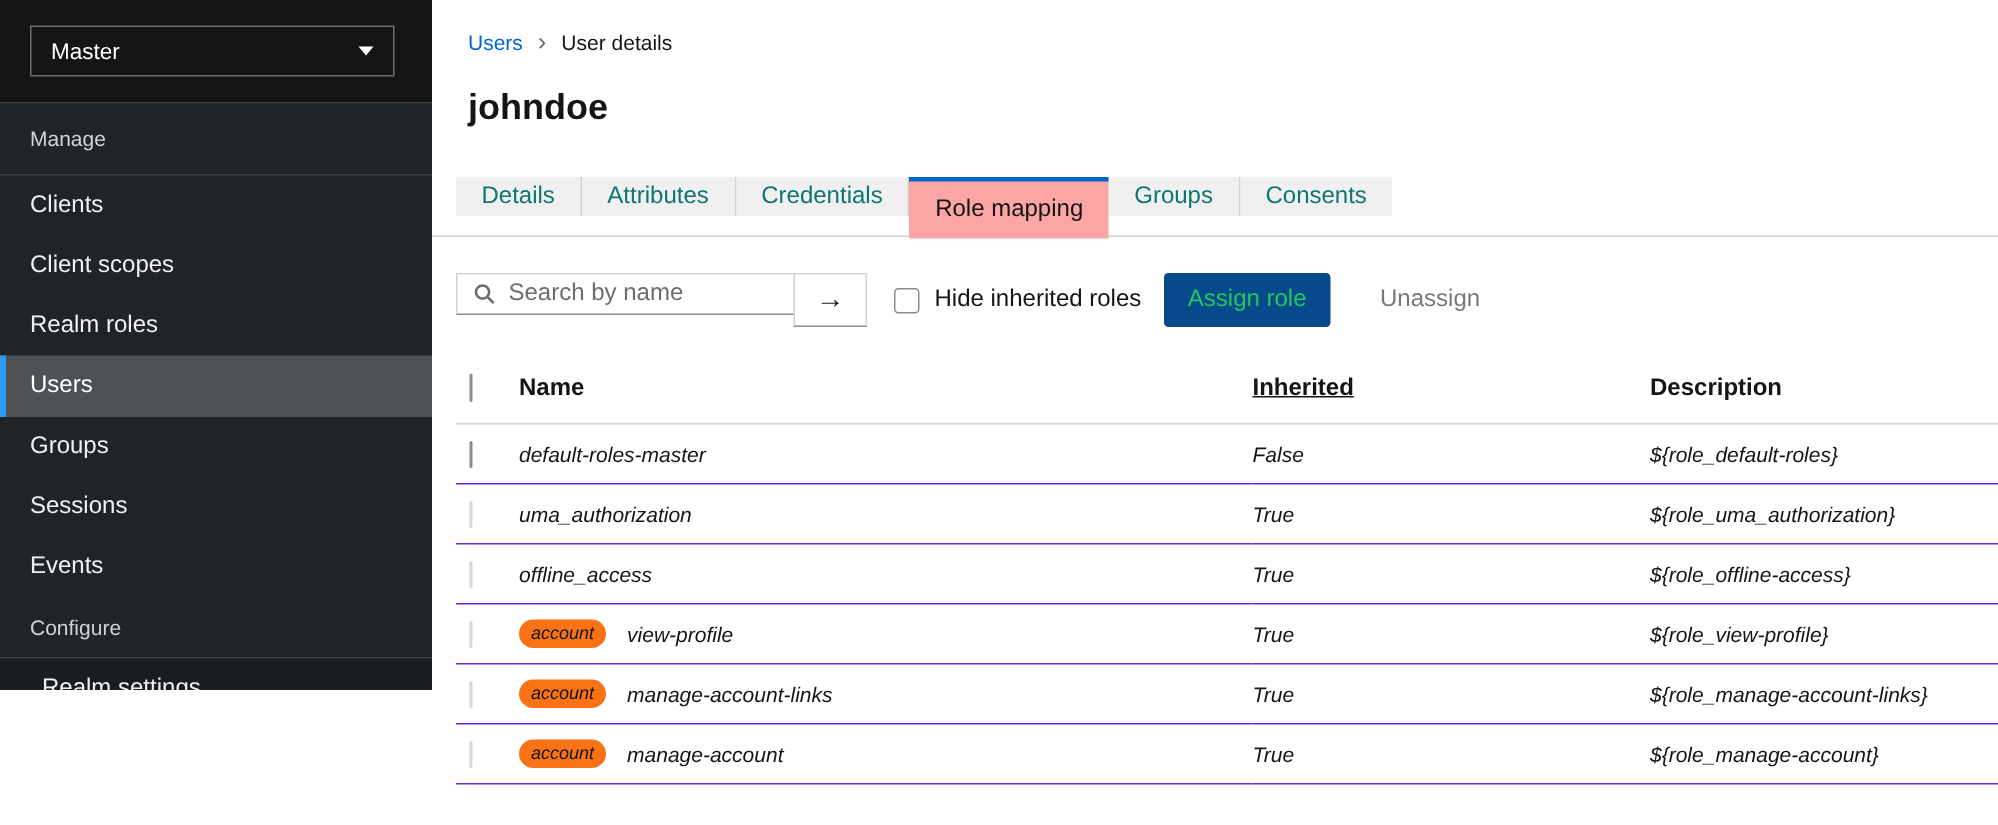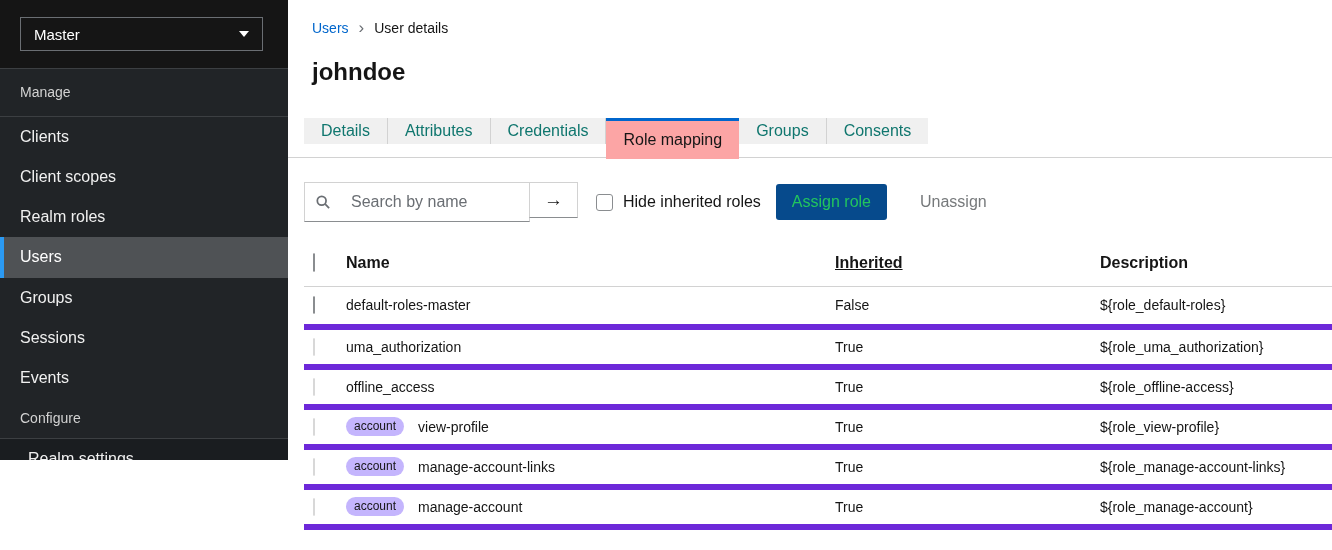--- a/index.html
+++ b/index.html
@@ -30,40 +30,40 @@
   .page-title { font-size:24px; font-weight:700; color:#151515; padding:22px 24px 0 24px; line-height:28px; }
 
   .tabbar { position:relative; display:flex; align-items:flex-start; margin-top:32px; padding-left:16px; height:40px; }
   .tabbar::after { content:""; position:absolute; left:0; right:0; top:39px; height:1px; background:#d2d2d2; }
   .tab { height:26px; display:flex; align-items:center; padding:0 17px; background:#f0f0f0; color:#0f766e; font-size:16px; cursor:pointer; border-right:1px solid #d2d2d2; position:relative; z-index:1; }
   .tab:last-child { border-right:none; }
   .tab.active { background:#fca5a5; color:#151515; border-top:3px solid #0066cc; border-right:none; height:41px; z-index:2; }
 
   .toolbar { display:flex; align-items:center; padding:24px 16px 16px 16px; }
   .search-group { display:flex; }
-  .search-box { display:flex; align-items:center; width:226px; height:40px; border:1px solid #d2d2d2; border-bottom-color:#8a8d90; background:#fff; padding:0 8px 0 11px; gap:21px; }
+  .search-box { display:flex; align-items:center; width:226px; height:28px; border:1px solid #d2d2d2; border-bottom-color:#8a8d90; background:#fff; padding:0 8px 0 11px; gap:9px; }
   .search-box input { border:none; outline:none; font-size:16px; color:#151515; width:100%; font-family:"Liberation Sans",sans-serif; background:transparent; }
   .search-box input::placeholder { color:#6a6e73; opacity:1; }
   .search-icon { display:flex; align-items:center; color:#6a6e73; }
   .search-arrow-btn { width:49px; height:36px; border:1px solid #d2d2d2; border-bottom-color:#8a8d90; border-left:1px solid #d2d2d2; margin-left:-1px; background:#fff; font-size:19px; color:#151515; display:flex; align-items:center; justify-content:center; cursor:pointer; }
   .checkbox-group { display:flex; align-items:center; gap:10px; margin-left:18px; font-size:16px; color:#151515; }
   .checkbox { width:17px; height:17px; border:1px solid #8a8d90; border-radius:3px; background:#fff; cursor:pointer; flex:none; }
   .checkbox.disabled { border-color:#d8d8d8; background:#fbfbfb; cursor:default; }
   .btn-primary { margin-left:15px; height:36px; padding:0 16px; background:#064a8c; color:#22c55e; font-size:16px; border:none; border-radius:3px; cursor:pointer; font-family:"Liberation Sans",sans-serif; }
   .btn-plain { margin-left:17px; padding:0 16px; background:none; border:none; font-size:16px; color:#76797b; font-family:"Liberation Sans",sans-serif; }
 
   .roles-table { width:100%; border-collapse:collapse; margin-left:16px; width:calc(100% - 16px); }
   .roles-table th { text-align:left; font-size:16px; font-weight:700; color:#151515; padding:16px 0 14px 0; border-bottom:1px solid #d2d2d2; }
-  .roles-table td { font-size:14px; color:#151515; height:40px; border-bottom:6px solid #6d28d9; padding:0; }
+  .roles-table td { font-size:14px; color:#151515; height:40px; border-bottom:1px solid #6d28d9; padding:0;font-style:italic; }
   .col-check { width:42px; }
   .col-name { width:489px; }
   .col-inherited { width:265px;text-decoration:underline; }
   .cell-check { padding-left:9px !important; }
   .name-cell { display:flex; align-items:center; gap:14px; }
-  .badge { background:#c4b5fd; border-radius:30px; padding:2px 8px; font-size:12px; color:#151515; line-height:15px; }
+  .badge { background:#f97316; border-radius:30px; padding:2px 8px; font-size:12px; color:#151515; line-height:15px; }
 </style>
 </head>
 <body>
 
 <div class="layout">
 
   <aside class="sidebar">
     <div class="realm-band">
       <div class="realm-selector">
         <span class="val">Master</span>

